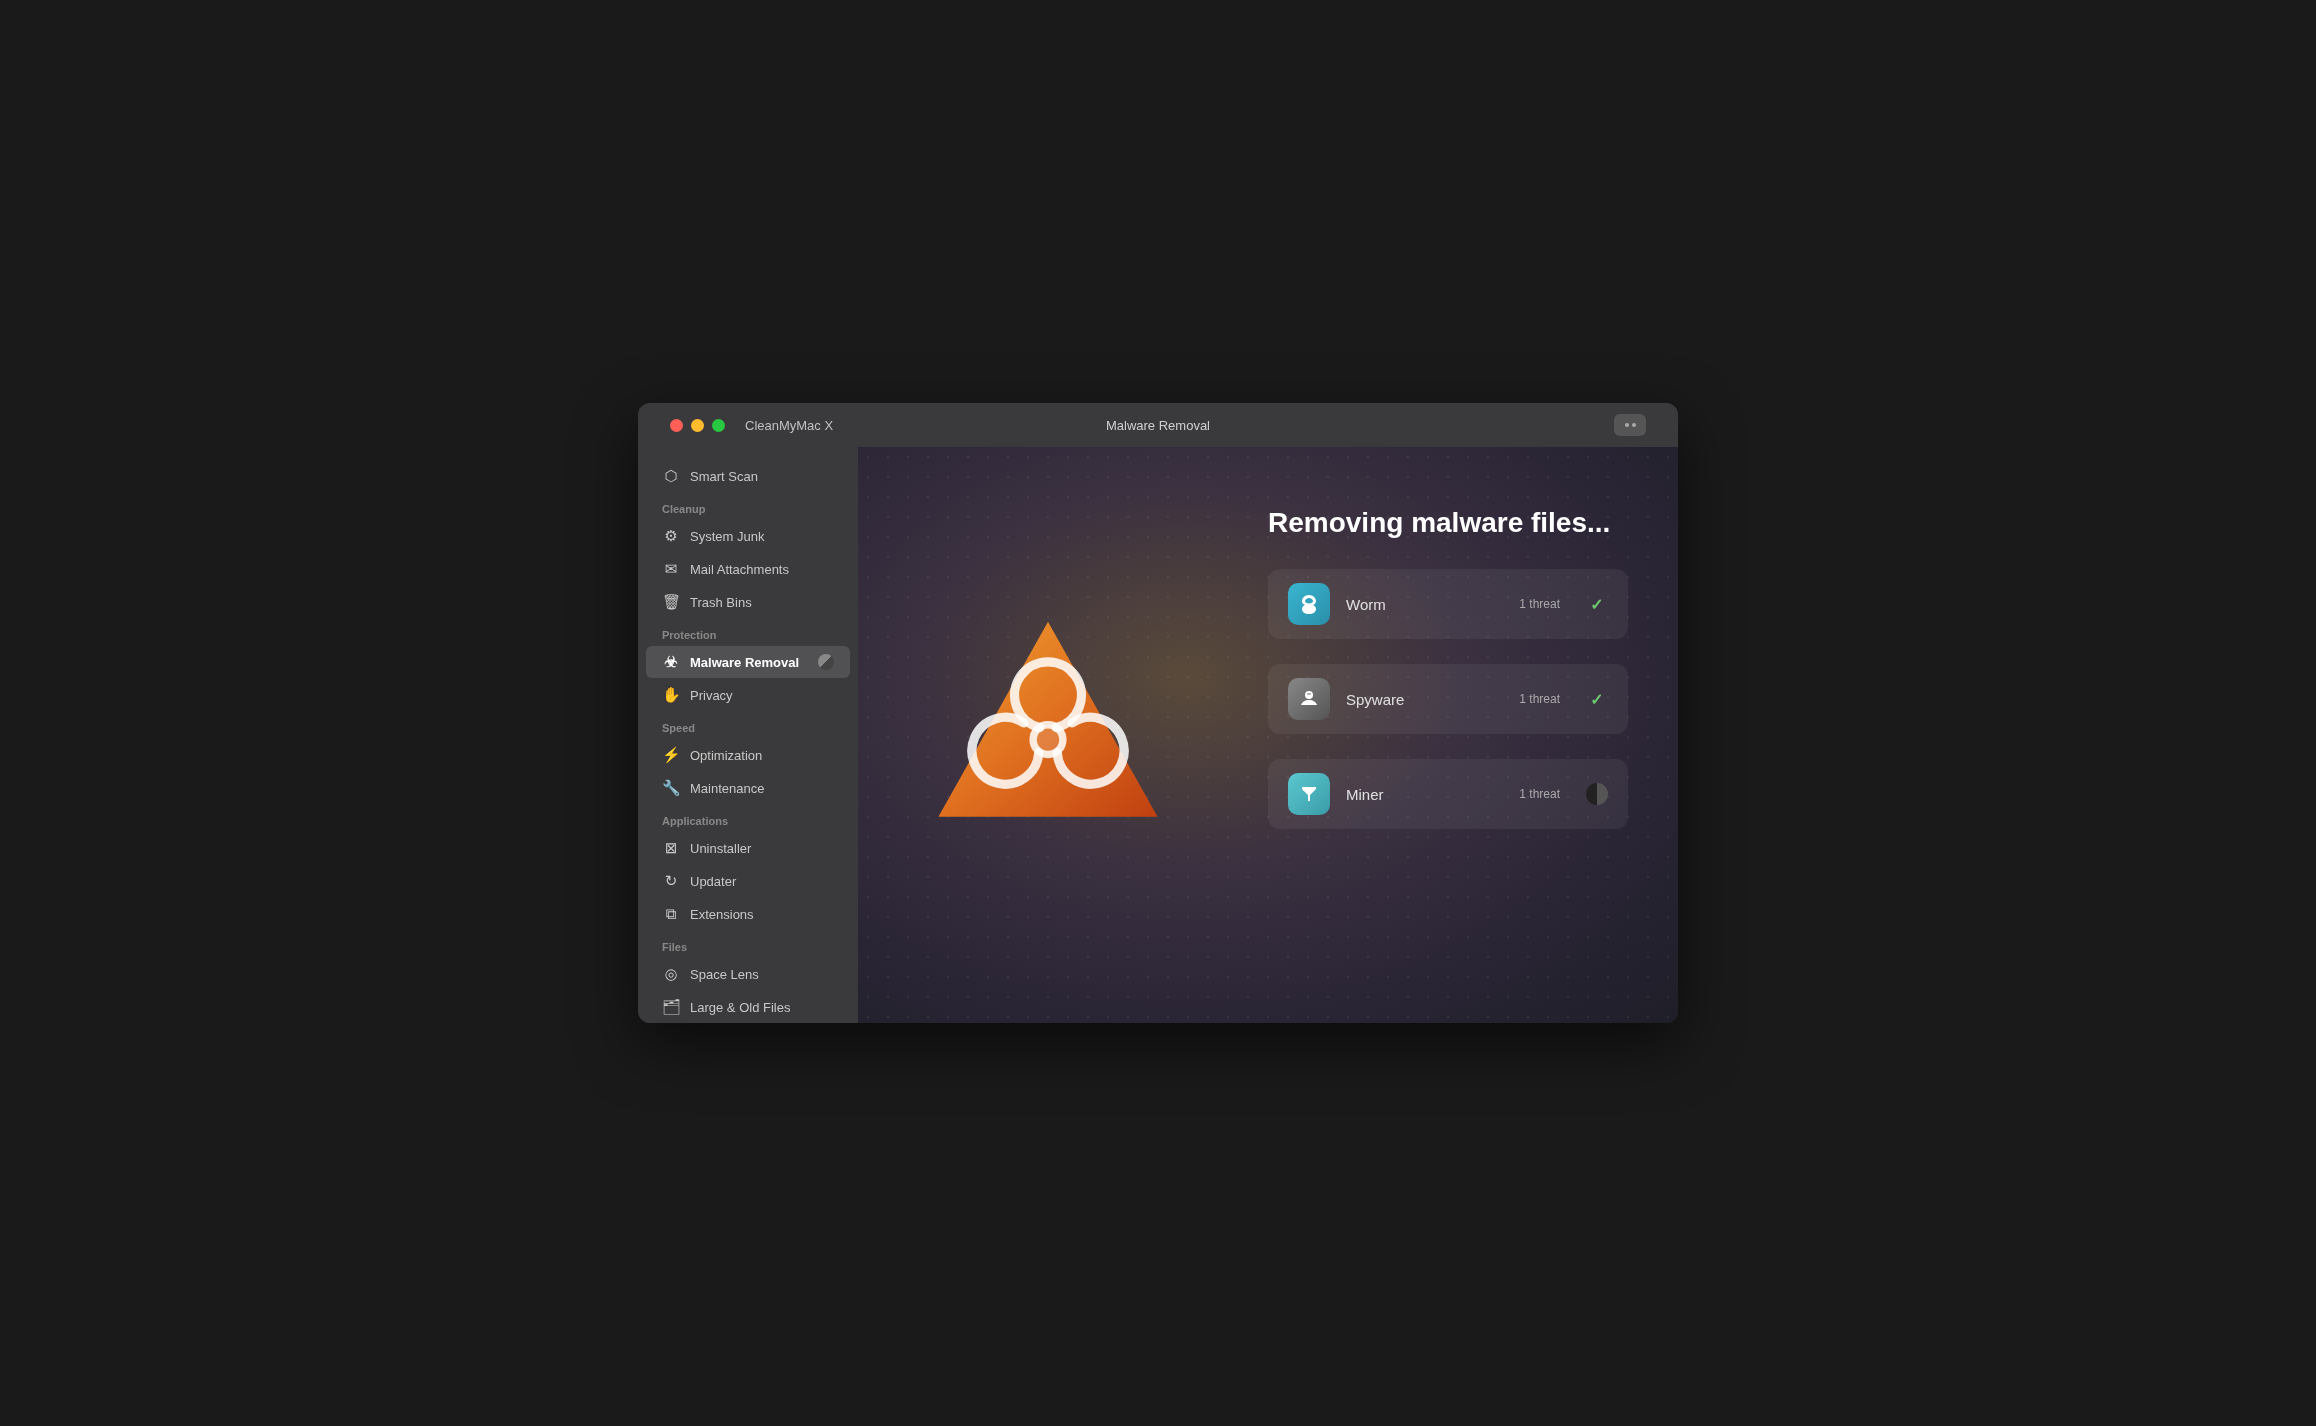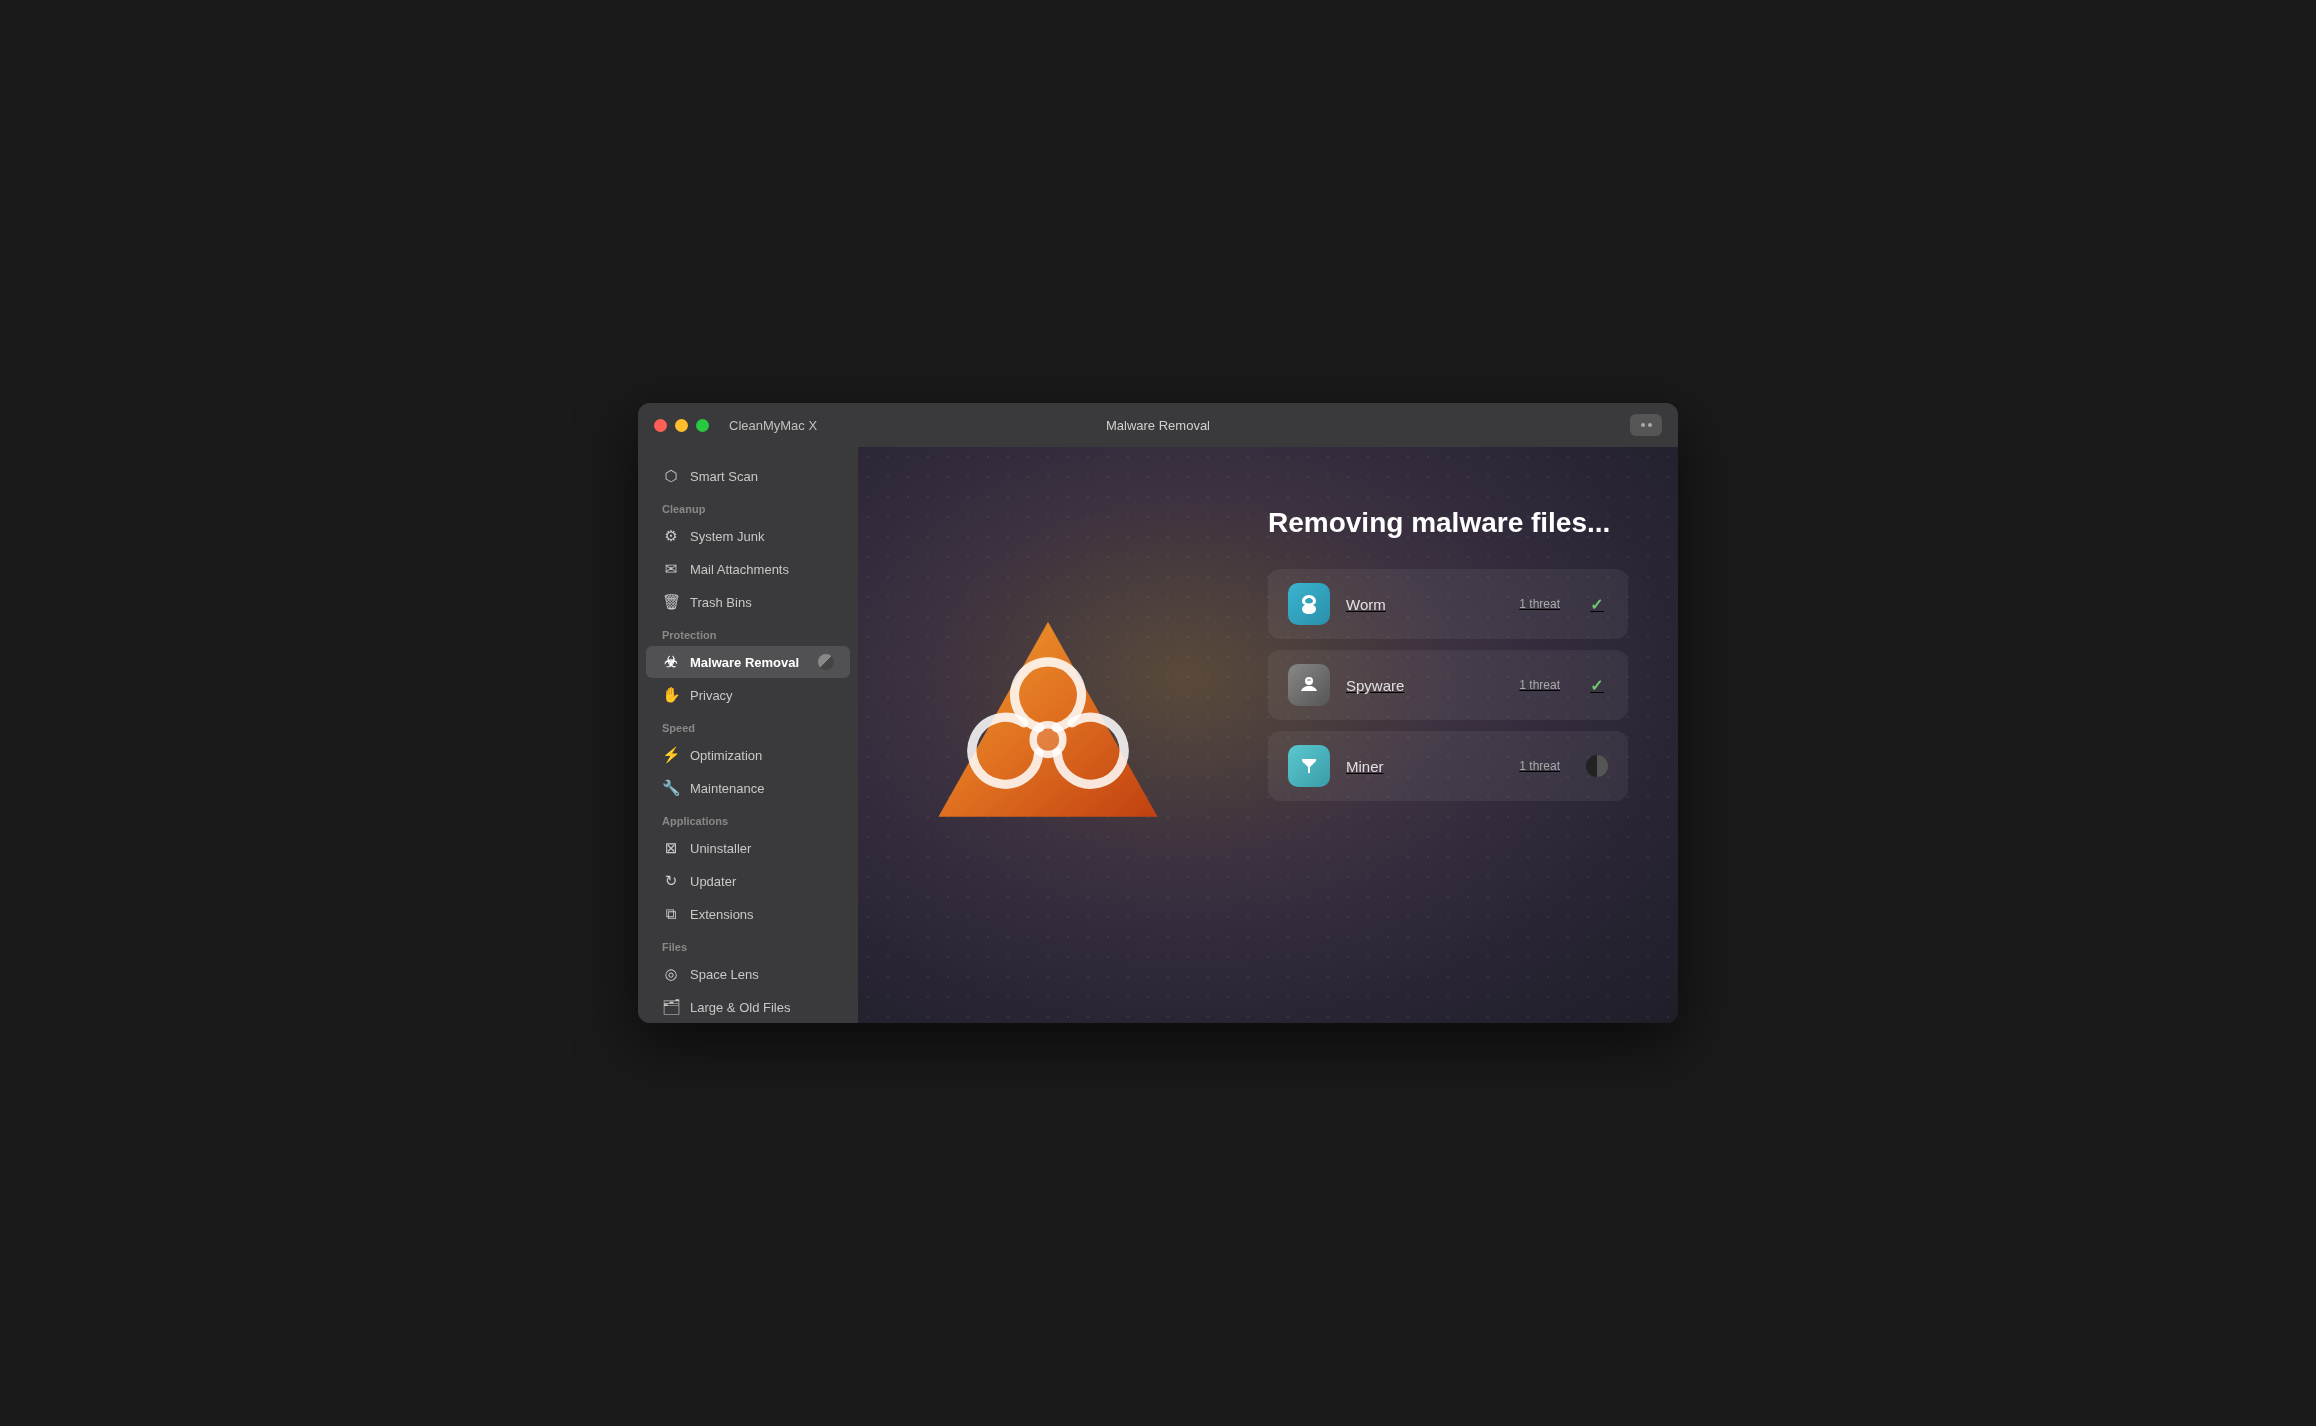--- a/index.html
+++ b/index.html
@@ -20,21 +20,21 @@
       display: flex;
       flex-direction: column;
       box-shadow: 0 20px 60px rgba(0,0,0,0.6);
     }
     .titlebar {
       display: flex;
       align-items: center;
       justify-content: space-between;
       background: #3a3a3c;
       height: 44px;
-      padding: 0 16px;
+      padding: 0 32px;
       flex-shrink: 0;
     }
     .titlebar-left {
       display: flex;
       align-items: center;
       gap: 20px;
     }
     .traffic-lights {
       display: flex;
       gap: 8px;
@@ -173,23 +173,22 @@
     }
     .removing-title {
       color: #ffffff;
       font-size: 28px;
       font-weight: 700;
       margin-bottom: 30px;
     }
     .threat-list {
       display: flex;
       flex-direction: column;
-      gap: 11px;
+      gap: 25px;
       flex: 1;
-      text-decoration: underline;
     }
     .threat-item {
       display: flex;
       align-items: center;
       gap: 16px;
       padding: 14px 20px;
       background: rgba(255,255,255,0.06);
       border-radius: 12px;
     }
     .threat-icon {

